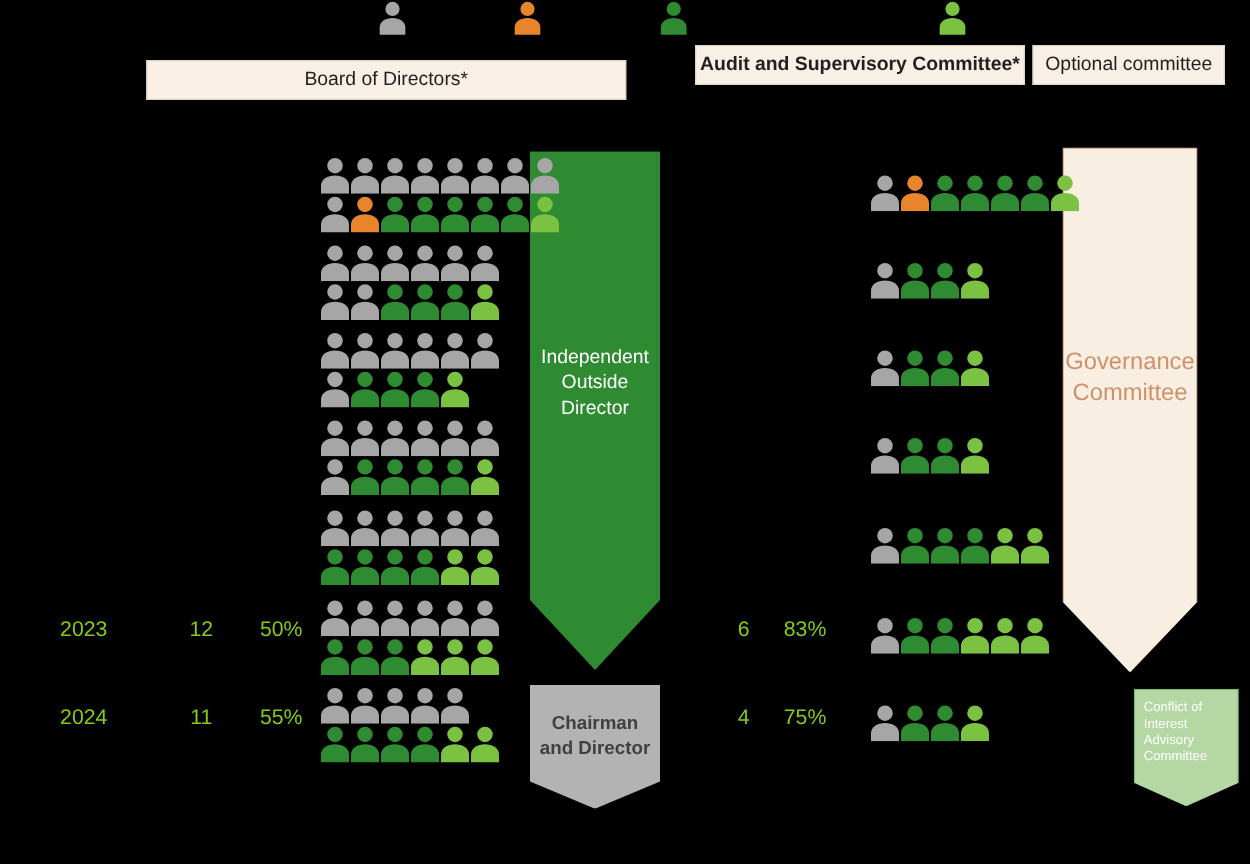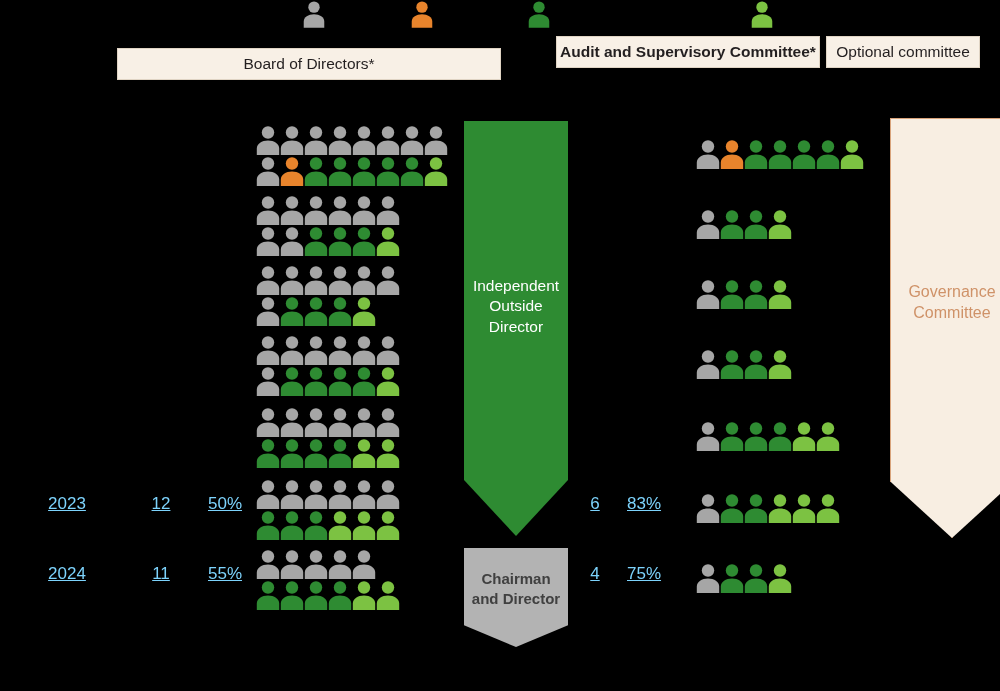--- a/index.html
+++ b/index.html
@@ -29,43 +29,42 @@
   #hdr-board { left: 117px; top: 48px; width: 384px; }
   #hdr-audit { left: 556px; top: 36px; width: 264px; font-weight: bold; }
   #hdr-opt   { left: 826px; top: 36px; width: 154px; }
 
   
   .arrow {
     position: absolute;
     display: flex; align-items: center; justify-content: center;
     text-align: center;
     line-height: 1.32;
-    margin-left: 40px;
   }
   #arrow-independent {
     left: 424px; top: 121px; width: 104px; height: 415px;
     background: #2e8b32;
     clip-path: polygon(0 0, 100% 0, 100% 86.5%, 50% 100%, 0 86.5%);
     color: #ffffff; font-size: 15.5px;
   }
   #arrow-chairman {
     left: 424px; top: 548px; width: 104px; height: 99px;
     background: #b3b3b3;
     clip-path: polygon(0 0, 100% 0, 100% 78%, 50% 100%, 0 78%);
     color: #404040; font-size: 15px; font-weight: bold;
   }
   #arrow-independent .lbl { transform: translateY(-22px); }
   #arrow-chairman .lbl { transform: translateY(-9px); }
 
   #arrow-governance {
-    left: 850px; top: 118px; width: 124px; height: 420px;
+    left: 850px; top: 118px; width: 108px; height: 420px;
     background: #f8eee2;
     border: 1px solid #d9a37a;
     clip-path: polygon(0 0, 100% 0, 100% 86.5%, 50% 100%, 0 86.5%);
-    color: #cf9268; font-size: 16px;
+    color: #cf9268; font-size: 19px;
   }
   #arrow-governance .lbl { transform: translateY(-26px); }
 
   
   .mini-arrow {
     position: absolute;
     padding: 8px 7px 0 7px;
     font-size: 10.5px;
     line-height: 1.24;
     color: #ffffff;
@@ -99,21 +98,21 @@
   }
   .cell-count2 {
     position: absolute; left: 560px; width: 70px; top: 22px;
     text-align: center; font-size: 17px;
   }
   .cell-pct2 {
     position: absolute; left: 627px; width: 70px; top: 22px;
     text-align: left; font-size: 17px;
   }
   .dim  { color: #231f20; }
-  .lit  { color: #7dd3fc; text-decoration: underline; }
+  .lit  { color: #84cc16; }
 
   .people-board { position: absolute; left: 256px; top: 4px; }
   .people-audit { position: absolute; left: 696px; top: 4px; }
 
   .prow { display: flex; gap: 0px; height: 33px; align-items: flex-end; }
   .prow.tight { margin-top: -2px; }
 
   .pico { display: block; }
 </style>
 </head>
@@ -172,20 +171,23 @@
     </div>
   </div>
 
   <div class="arrow" id="arrow-governance">
     <div class="lbl">
       <div>Governance</div>
       <div>Committee</div>
     </div>
   </div>
 
+  <div class="mini-arrow" id="mini-conflict">
+    <span>Conflict of Interest Advisory Committee</span>
+  </div>
 
   <div id="rows">
       <div class="row" style="top: 118px;">
         <div class="cell-year dim"></div>
         <div class="cell-count dim"></div>
         <div class="cell-pct dim"></div>
         <div class="cell-count2 dim"></div>
         <div class="cell-pct2 dim"></div>
         <div class="people-board">
           <div class="prow">

